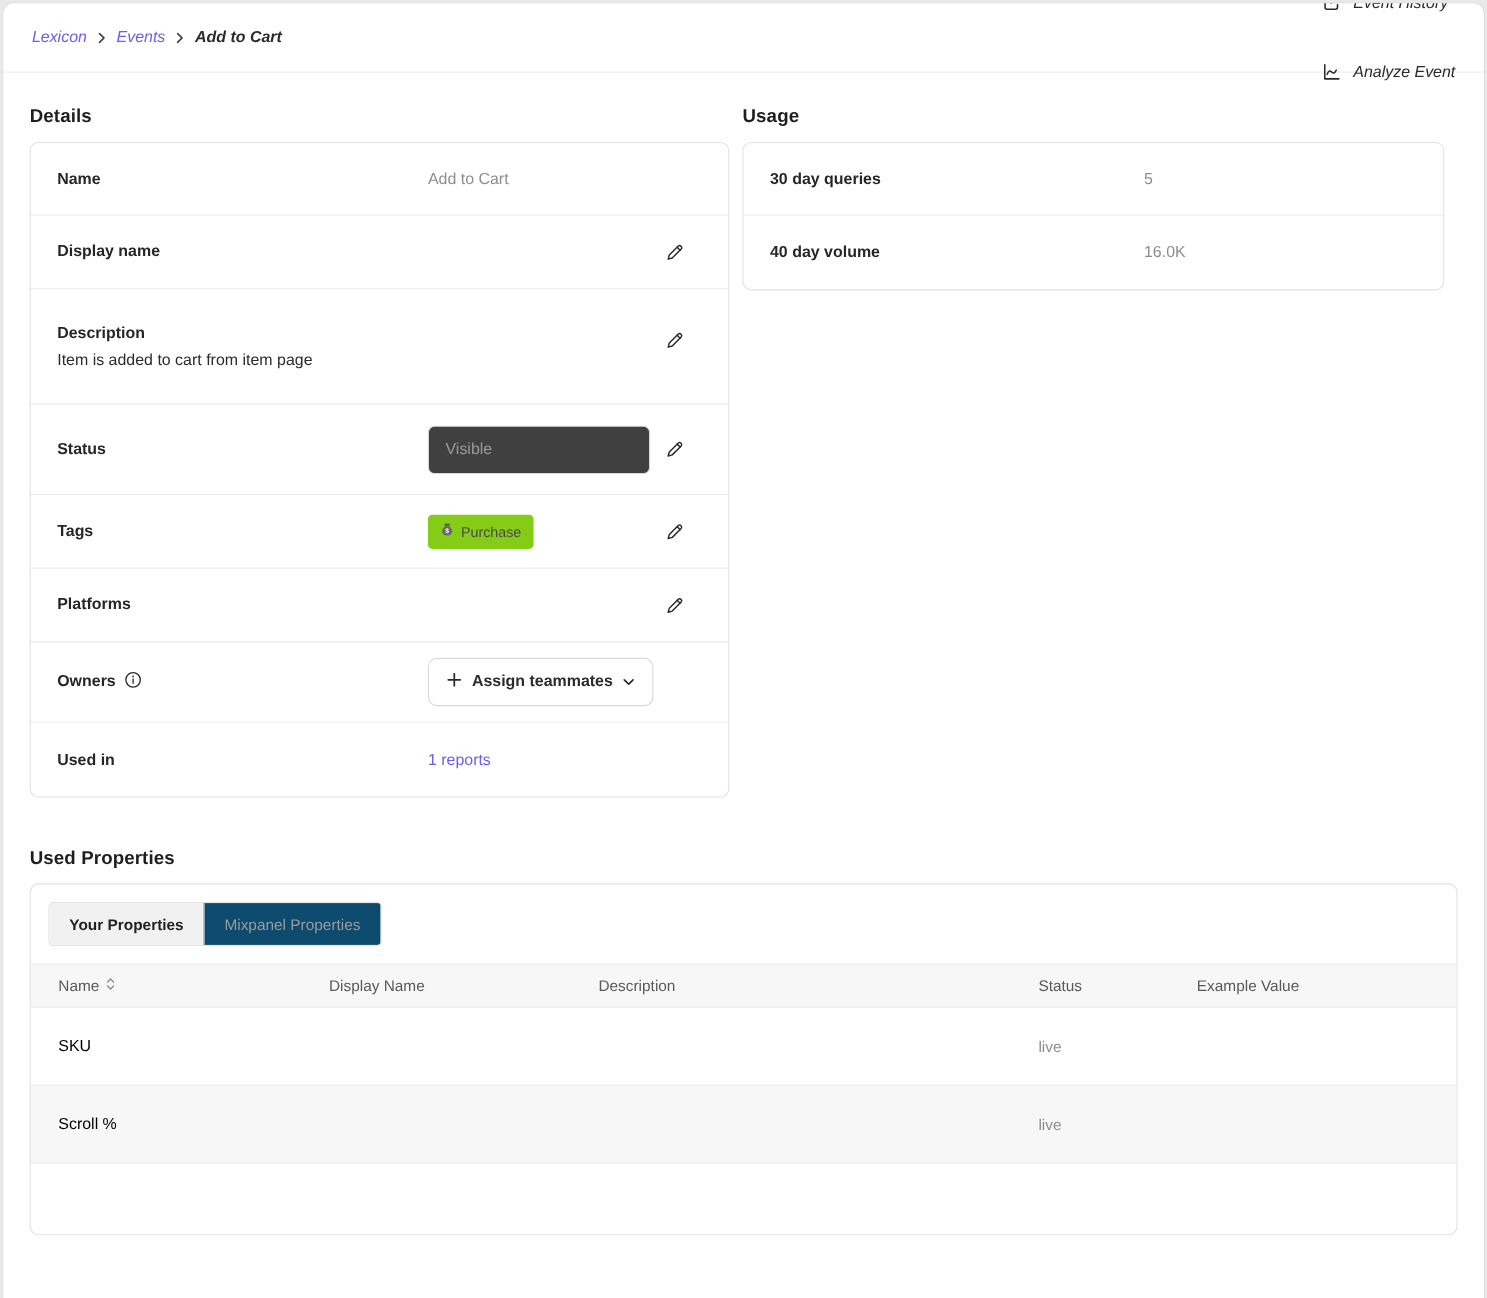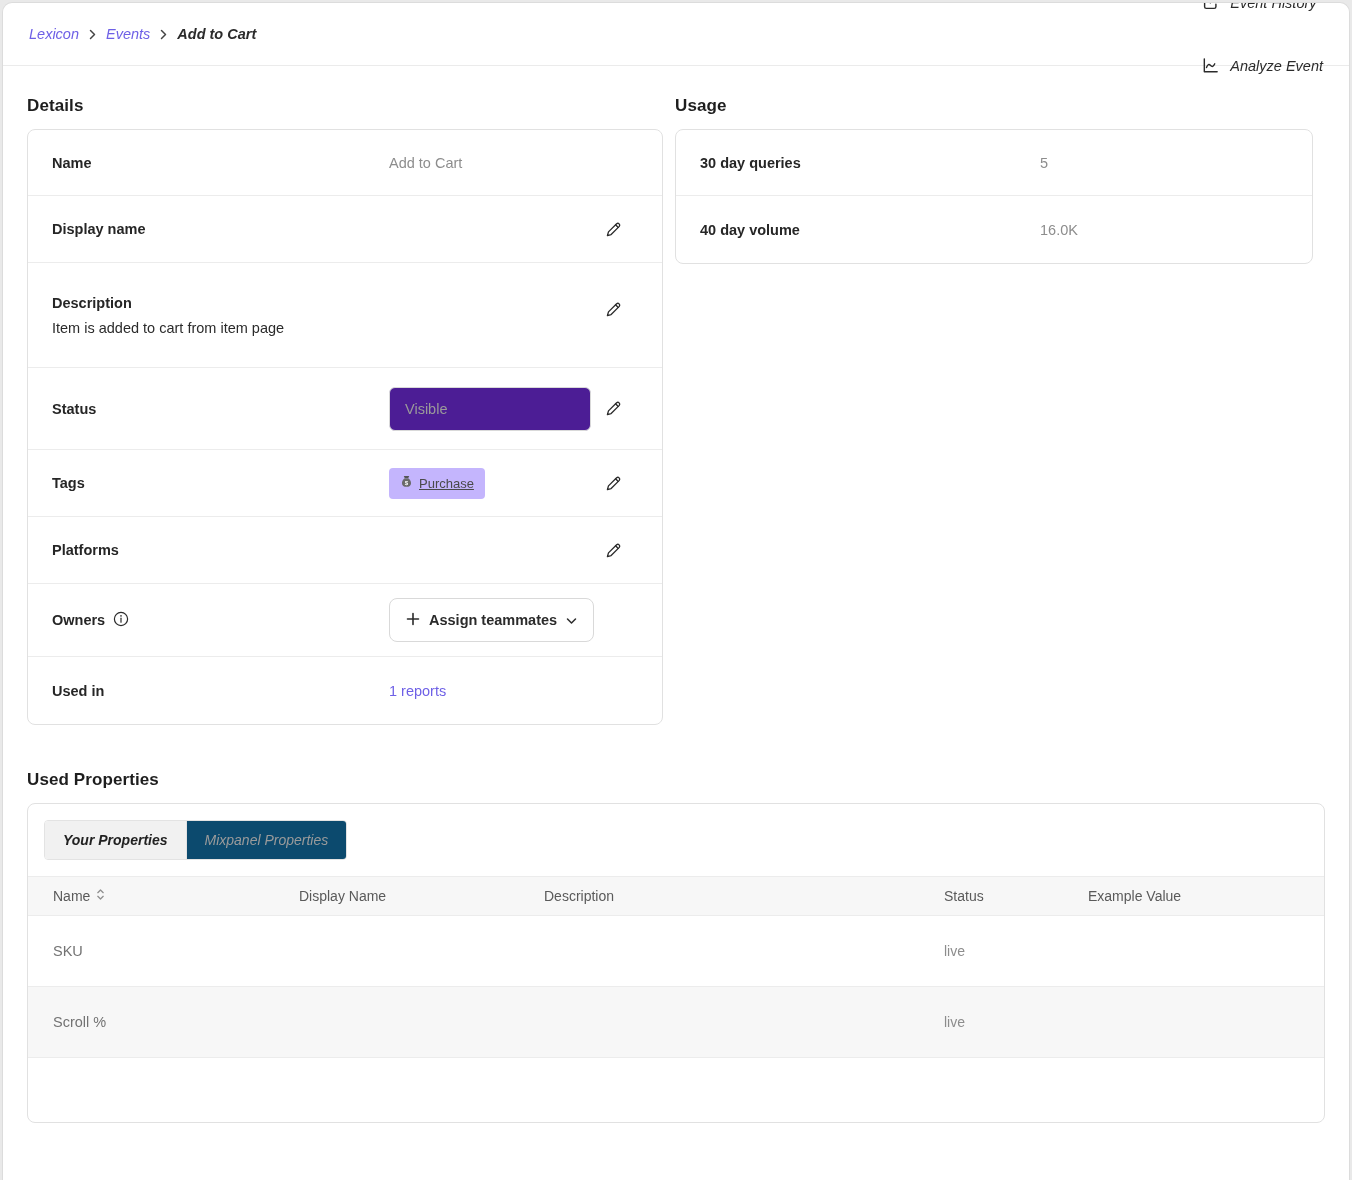--- a/index.html
+++ b/index.html
@@ -55,57 +55,57 @@
   .row-tags { height: 67px; }
   .row-platforms { height: 67px; }
   .row-owners { height: 73px; }
   .row-used-in { height: 67px; }
   .row-first-tracked { height: 67px; }
   .row-image { height: 73px; }
 
   .status-box {
     width: 202px; height: 44px; border: 1px solid #d9d9d9; border-radius: 6px;
     display: flex; align-items: center; padding-left: 15px;
-    font-size: 14.5px; color: #9a9a9a; background: #4c1d95; cursor: pointer;
+    font-size: 14.5px; color: #9a9a9a; background: #404040; cursor: pointer;
   }
   .tag-chip {
     display: inline-flex; align-items: center; gap: 6px;
-    background: #c4b5fd; border-radius: 4px; padding: 7px 11px;
-    font-size: 13px; color: #4a4a4a; font-weight: 500; text-decoration: underline;
+    background: #84cc16; border-radius: 4px; padding: 7px 11px;
+    font-size: 13px; color: #4a4a4a; font-weight: 500;
   }
   .outline-btn {
     display: inline-flex; align-items: center; gap: 9px;
     border: 1px solid #d9d9d9; border-radius: 8px; background: #fff;
     height: 44px; padding: 0 16px; cursor: pointer;
     font-size: 14.5px; font-weight: 600; color: #2b2b2b;
     font-family: "Liberation Sans", sans-serif;
   }
   .link { color: #6e60e6; font-size: 14.5px; text-decoration: none; cursor: pointer; }
 
   
   .u-row { display: flex; align-items: center; padding-left: 24px; border-bottom: 1px solid #ececec; height: 66px; }
   .u-row:last-child { border-bottom: none; height: 67px; }
   .u-label { font-size: 14.5px; font-weight: 600; color: #262626; width: 340px; flex-shrink: 0; }
   .u-value { font-size: 14.5px; color: #8d8d8d; }
 
   
   .props-section { padding: 45px 24px 0 24px; }
   .props-card { margin-top: 13px; border: 1px solid #e1e1e1; border-radius: 8px; background: #fff; height: 320px; overflow: hidden; }
-  .tabs { margin: 16px; display: inline-flex; border: 1px solid #e3e3e3; border-radius: 4px; overflow: hidden; font-style: italic; }
+  .tabs { margin: 16px; display: inline-flex; border: 1px solid #e3e3e3; border-radius: 4px; overflow: hidden; }
   .tab { height: 38px; display: flex; align-items: center; padding: 0 18px; font-size: 14px; cursor: pointer; background: #0c4a6e; }
   .tab.active { background: #f1f1f1; color: #222; font-weight: 600; }
   .tab.inactive { color: #9b9b9b; font-weight: 500; border-left: 1px solid #e3e3e3; }
 
   .p-grid { display: grid; grid-template-columns: 246px 245px 400px 144px auto; padding-left: 25px; align-items: center; }
   .p-head { height: 40px; background: #f7f7f7; border-top: 1px solid #ececec; border-bottom: 1px solid #ececec; }
   .p-head .p-cell { font-size: 14px; font-weight: 500; color: #5a5a5a; display: flex; align-items: center; gap: 6px; }
   .p-row { height: 71px; border-bottom: 1px solid #ececec; }
   .p-row.hovered { background: #f7f7f7; }
   .p-cell { font-size: 14.5px; }
-  .p-name { color: #737373; cursor: pointer; }
+  .p-name { color: #000000; cursor: pointer; }
   .p-status { color: #8d8d8d; font-size: 14px; }
 
   svg { flex-shrink: 0; }
 </style>
 </head>
 <body>
 
 <div class="app-frame">
 
   <div class="topbar">

